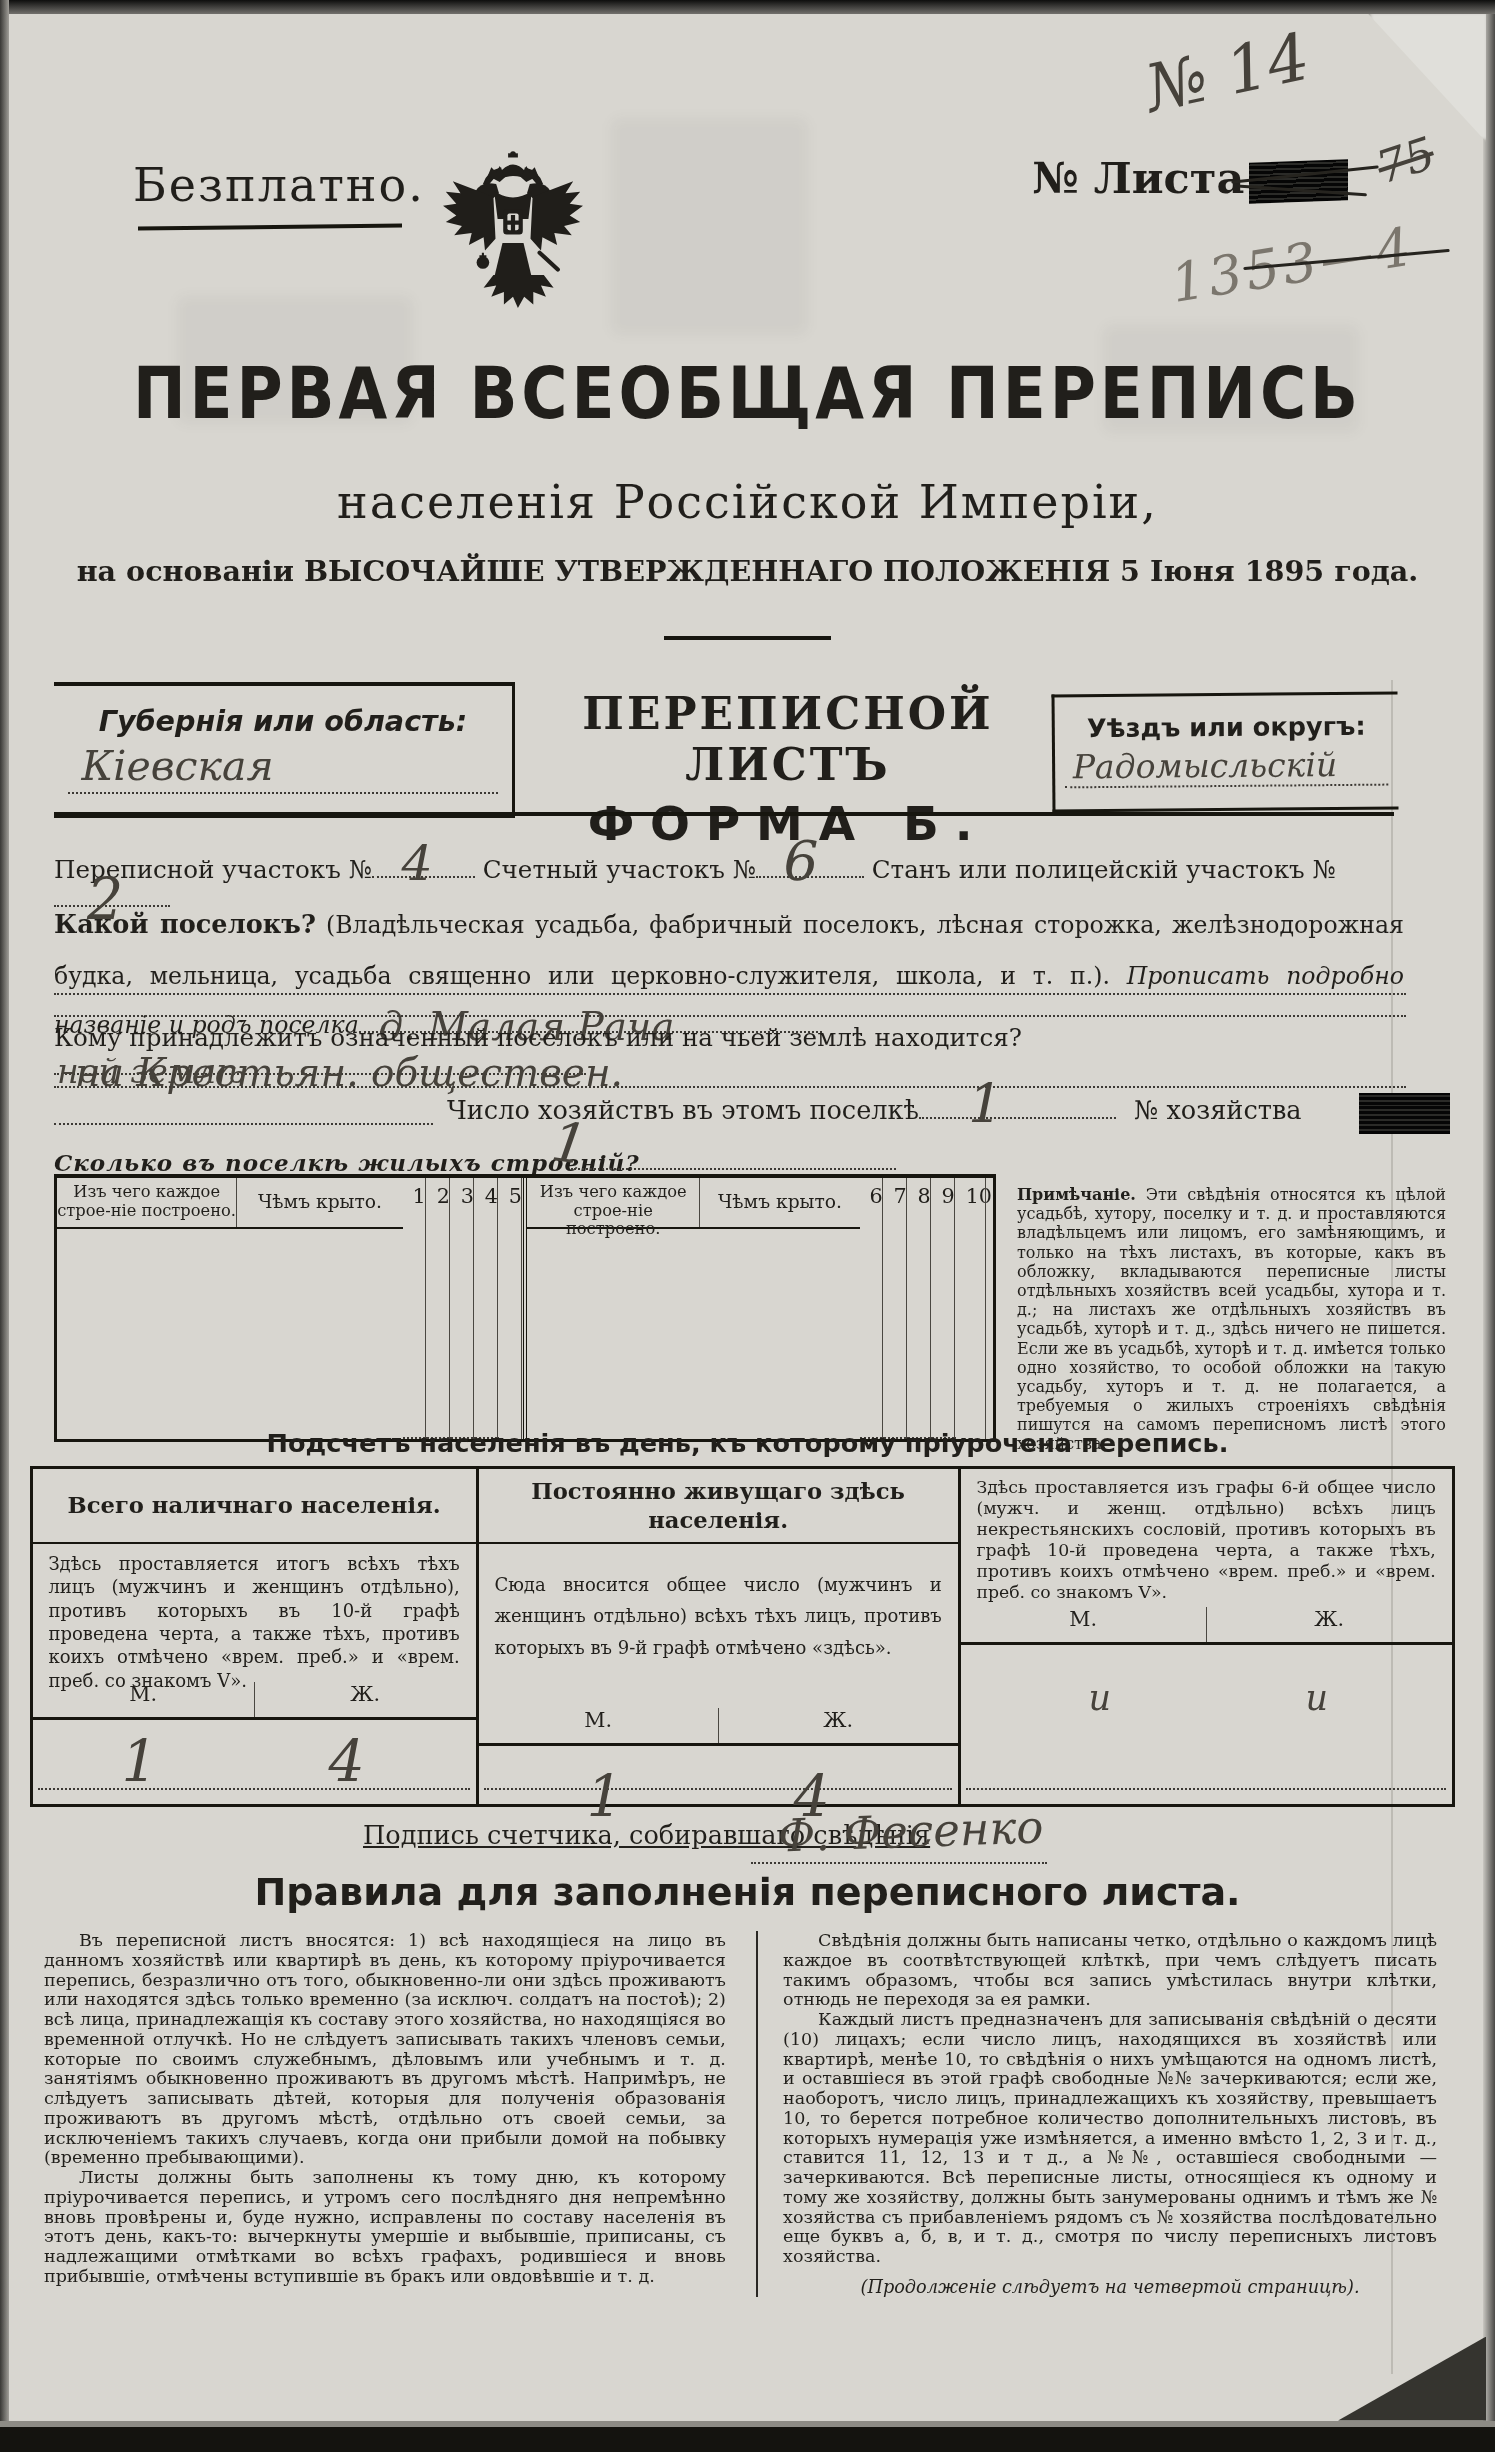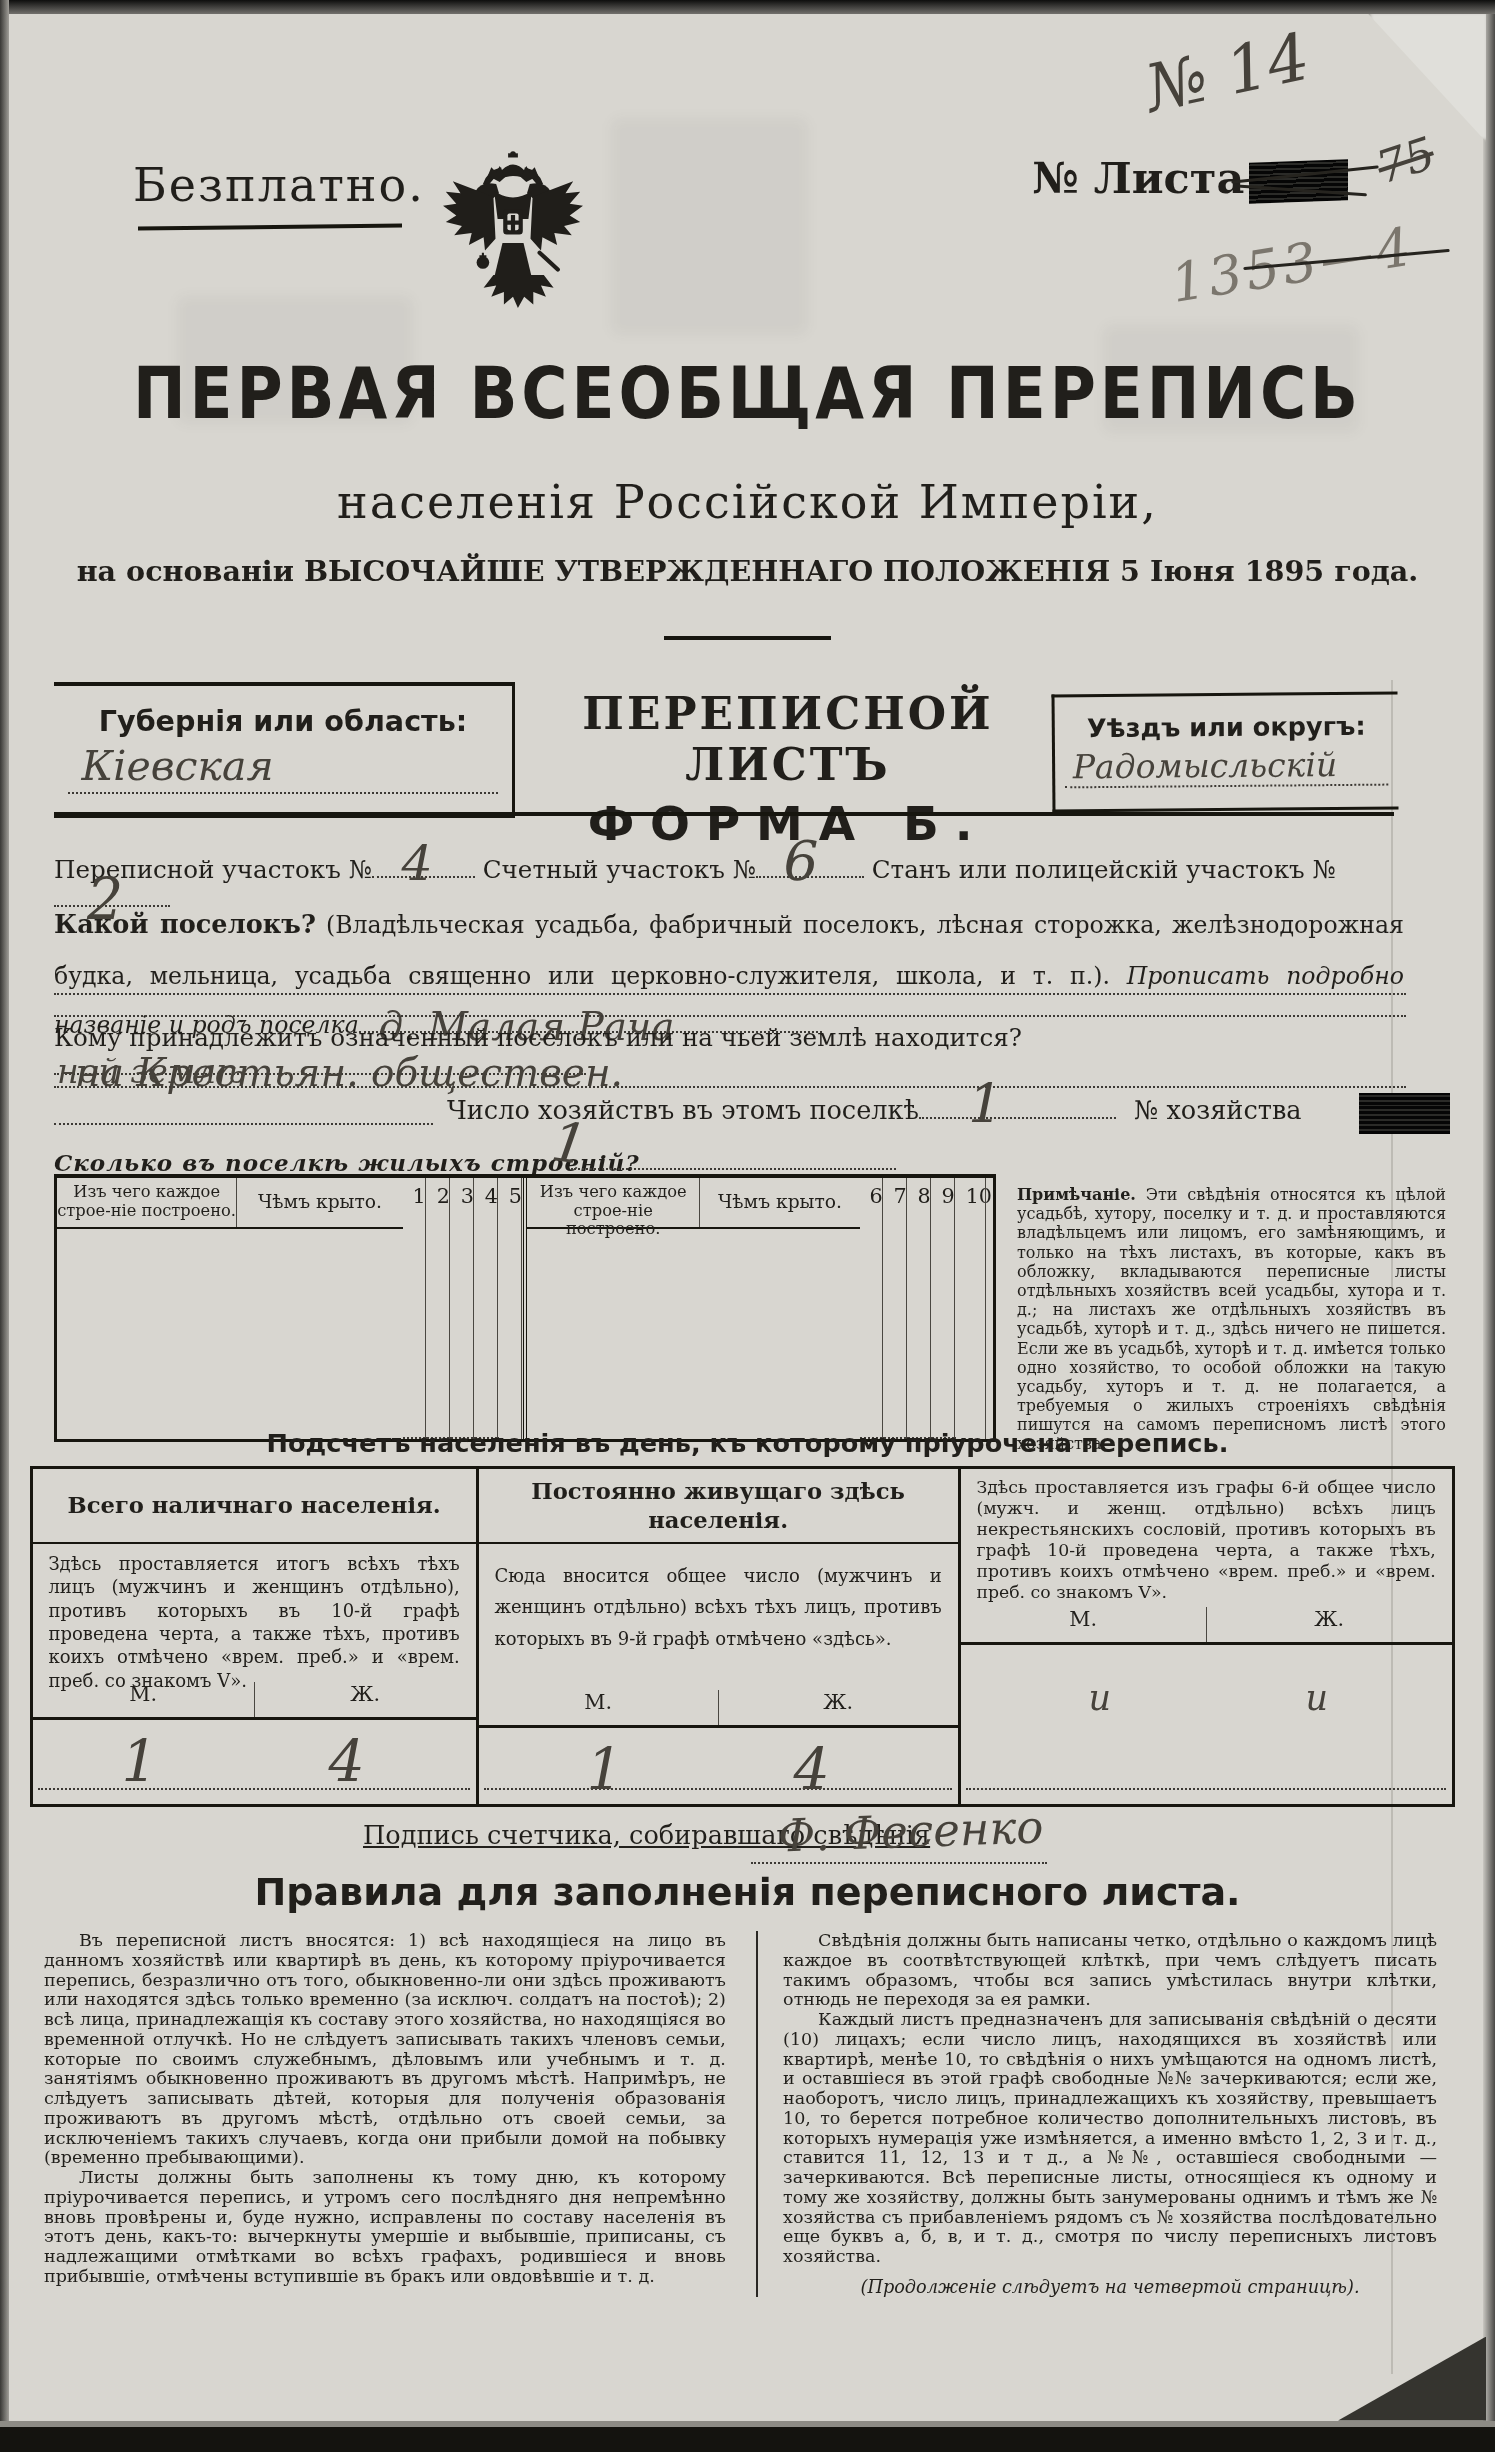--- a/index.html
+++ b/index.html
@@ -119,21 +119,21 @@
   <div class="abs hand" style="left:1145px;top:35px;font-size:65px;transform:rotate(-12deg);">№ 14</div>
   <div class="abs hand pencil" style="left:1170px;top:234px;font-size:53px;transform:rotate(-9deg);letter-spacing:3.9px;">1353—4</div>
   <div class="abs strike" style="left:1243px;top:258px;width:207px;transform:rotate(-5deg);"></div>
 
   <div class="abs sans b ctr" style="left:54px;top:357px;width:1387px;font-size:63px;letter-spacing:3.9px;transform:scaleY(1.12);">ПЕРВАЯ ВСЕОБЩАЯ ПЕРЕПИСЬ</div>
   <div class="abs serif ctr" style="left:54px;top:475px;width:1387px;font-size:46px;letter-spacing:2px;">населенія Россійской Имперіи,</div>
   <div class="abs serif b ctr" style="left:54px;top:554px;width:1387px;font-size:28.6px;">на основаніи ВЫСОЧАЙШЕ УТВЕРЖДЕННАГО ПОЛОЖЕНІЯ 5 Іюня 1895 года.</div>
   <div class="abs rule" style="left:664px;top:636px;width:167px;height:3.9px;"></div>
 
   <div class="abs regbox" style="left:54px;top:682px;width:458px;height:128px;border-top-width:4.9px;border-right-width:3px;border-bottom-width:4.9px;">
-    <div class="sans b ctr" style="font-size:28.6px;margin-top:17.7px;">Губернія или область:</div>
+    <div class="sans b ctr" style="font-size:28.6px;margin-top:17.7px;font-style:italic;">Губернія или область:</div>
     <div class="hand" style="font-size:41px;margin:3.9px 0 0 27.6px;position:relative;">Кіевская</div>
     <div class="dotline" style="margin:2px 13.8px 0 13.8px;"></div>
   </div>
 
   <div class="abs ctr" style="left:532px;top:688px;width:512px;">
     <div class="serif b" style="font-size:44px;letter-spacing:3px;">ПЕРЕПИСНОЙ ЛИСТЪ</div>
     <div class="sans b" style="font-size:47px;letter-spacing:15.8px;margin-top:5.9px;">ФОРМА Б.</div>
   </div>
 
   <div class="abs regbox" style="left:1052px;top:693px;width:343px;height:112px;border-top-width:3.9px;border-left-width:3px;border-bottom-width:3.9px;transform:rotate(-0.5deg);">
@@ -243,21 +243,21 @@
       <div class="pmf">
         <div>М.</div>
         <div>Ж.</div>
       </div>
       <div class="pvals">
         <div class="vdot"></div>
         <span class="pv hand" style="left:89px;top:7.9px;">1</span>
         <span class="pv hand" style="left:296px;top:7.9px;">4</span>
       </div>
     </div>
-    <div class="pcol" style="width:479px;">
+    <div class="pcol" style="width:479px;gap:9px;">
       <div class="phead serif">Постоянно живущаго здѣсь населенія.</div>
       <div class="pdesc serif" style="line-height:1.75;padding-top:15.8px;">Сюда вносится общее число (мужчинъ и женщинъ отдѣльно) всѣхъ тѣхъ лицъ, противъ которыхъ въ 9-й графѣ отмѣчено «здѣсь».</div>
       <div class="pmf">
         <div>М.</div>
         <div>Ж.</div>
       </div>
       <div class="pvals">
         <div class="vdot"></div>
         <span class="pv hand" style="left:108px;top:7.9px;">1</span>
         <span class="pv hand" style="left:315px;top:7.9px;">4</span>

